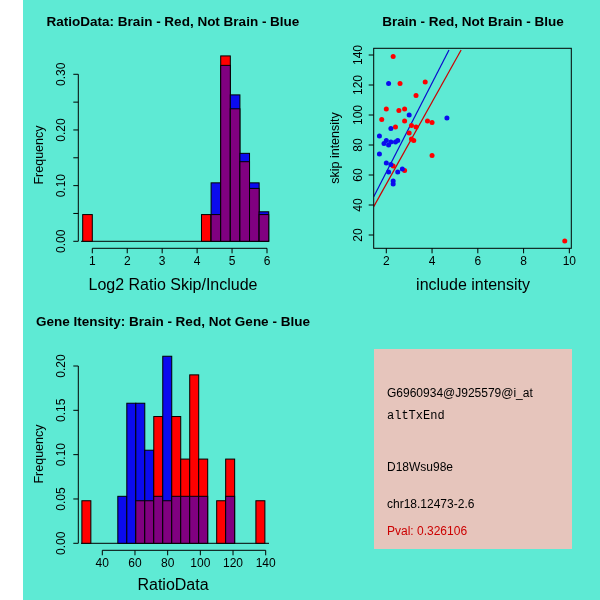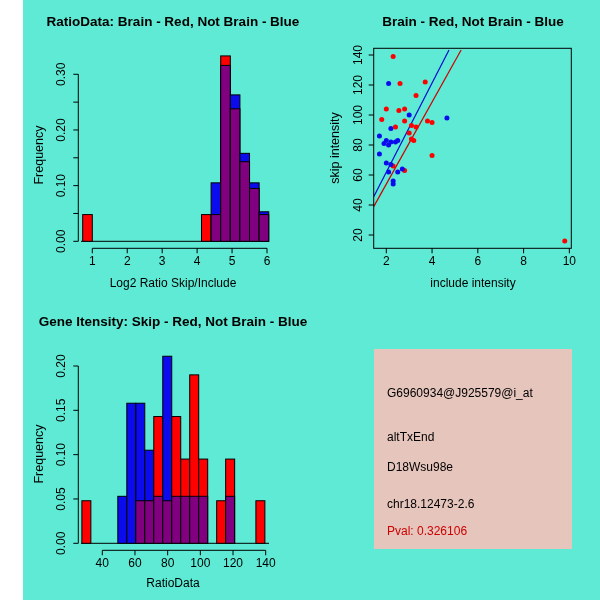--- a/index.html
+++ b/index.html
@@ -2,30 +2,30 @@
 <html><head>
 <meta charset="utf-8">
 <style>
   html,body{margin:0;padding:0;background:#fff;}
   .canvas{position:relative;width:600px;height:600px;background:#5eead4;
           font-family:"Liberation Sans",sans-serif;color:#000;overflow:hidden;margin-left:23px;}
   .panel{position:absolute;width:300px;height:300px;}
   #p-tl{left:0;top:0;} #p-tr{left:300px;top:0;} #p-bl{left:0;top:300px;} #p-br{left:300px;top:300px;}
   .chart-title{position:absolute;top:14px;left:0;right:0;text-align:center;
                font-weight:bold;font-size:13.5px;letter-spacing:0px;white-space:nowrap;}
-  .xlab{position:absolute;top:276px;left:0;right:0;text-align:center;font-size:12px;}
+  .xlab{position:absolute;top:276px;left:0;right:0;text-align:center;font-size:16px;}
   .ylab{position:absolute;width:300px;height:16px;text-align:center;font-size:12.5px;
         transform:rotate(-90deg);}
   #p-tl .ylab{left:-133px;top:147px;}
   #p-tr .ylab{left:-137px;top:140px;}
   #p-bl .ylab{left:-133px;top:146px;}
   .plot-svg{position:absolute;left:0;top:0;}
   .info-box{position:absolute;left:51px;top:49px;width:198px;height:200px;}
   .info-line{position:absolute;left:13px;font-size:12px;white-space:nowrap;}
-  .info-line.l0{top:37px;} .info-line.l1{top:81px;} .info-line.l2{top:111px;}
+  .info-line.l0{top:37px;} .info-line.l1{top:60px;font-family:Liberation Mono, monospace;} .info-line.l2{top:111px;}
   .info-line.l3{top:148px;} .info-line.l4{top:175px;}
   .pval-red{color:#cc0000;}
 </style>
 </head>
 <body>
 
 <div class="canvas">
 
   <div class="panel" id="p-tl">
     <div class="chart-title">RatioData: Brain - Red, Not Brain - Blue</div>
@@ -149,21 +149,21 @@
         <circle cx="74.74" cy="172" r="2.5" fill="#0B0BEE"></circle>
         <circle cx="65.588" cy="172" r="2.5" fill="#0B0BEE"></circle>
         <circle cx="70.16399999999999" cy="181" r="2.5" fill="#0B0BEE"></circle>
         <circle cx="70.16399999999999" cy="184" r="2.5" fill="#0B0BEE"></circle>
         <rect x="50.7" y="48.3" width="197.60000000000002" height="200" fill="none" stroke="#000"></rect>
       </svg>
     <div class="xlab">include intensity</div>
   </div>
 
   <div class="panel" id="p-bl">
-    <div class="chart-title">Gene Itensity: Skip - Red, Not Brain - Blue</div>
+    <div class="chart-title">Gene Itensity: Brain - Red, Not Gene - Blue</div>
     <div class="ylab">Frequency</div>
     <svg id="svg-bl" class="plot-svg" width="300" height="300">
         <line x1="55.3" y1="243.3" x2="55.3" y2="66" stroke="#000"></line>
         <line x1="50.3" y1="243.3" x2="55.3" y2="243.3" stroke="#000"></line>
         <text x="42" y="243.3" font-family="&quot;Liberation Sans&quot;, sans-serif" font-size="12px" fill="#000" text-anchor="middle" transform="rotate(-90 42 243.3)">0.00</text>
         <line x1="50.3" y1="198.97500000000002" x2="55.3" y2="198.97500000000002" stroke="#000"></line>
         <text x="42" y="198.97500000000002" font-family="&quot;Liberation Sans&quot;, sans-serif" font-size="12px" fill="#000" text-anchor="middle" transform="rotate(-90 42 198.97500000000002)">0.05</text>
         <line x1="50.3" y1="154.65" x2="55.3" y2="154.65" stroke="#000"></line>
         <text x="42" y="154.65" font-family="&quot;Liberation Sans&quot;, sans-serif" font-size="12px" fill="#000" text-anchor="middle" transform="rotate(-90 42 154.65)">0.10</text>
         <line x1="50.3" y1="110.32500000000002" x2="55.3" y2="110.32500000000002" stroke="#000"></line>

